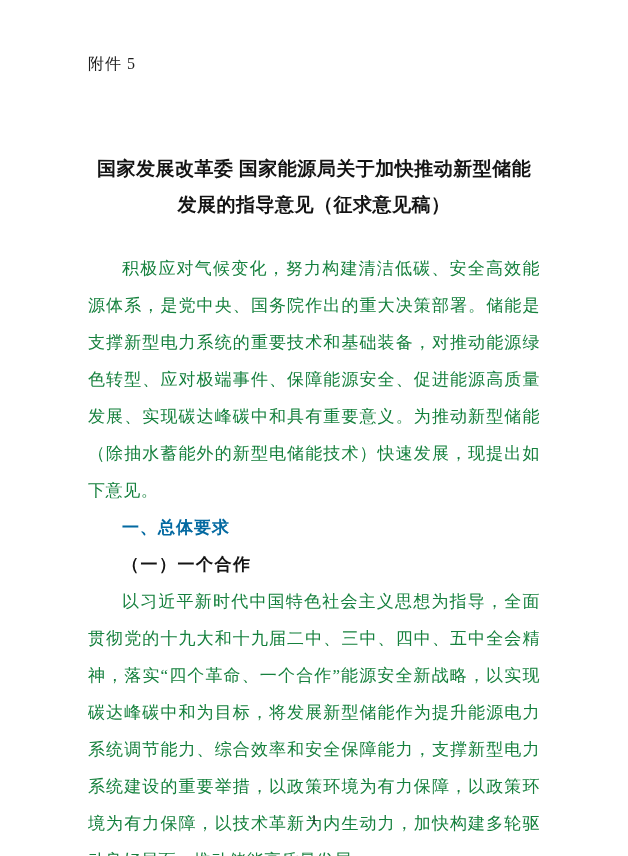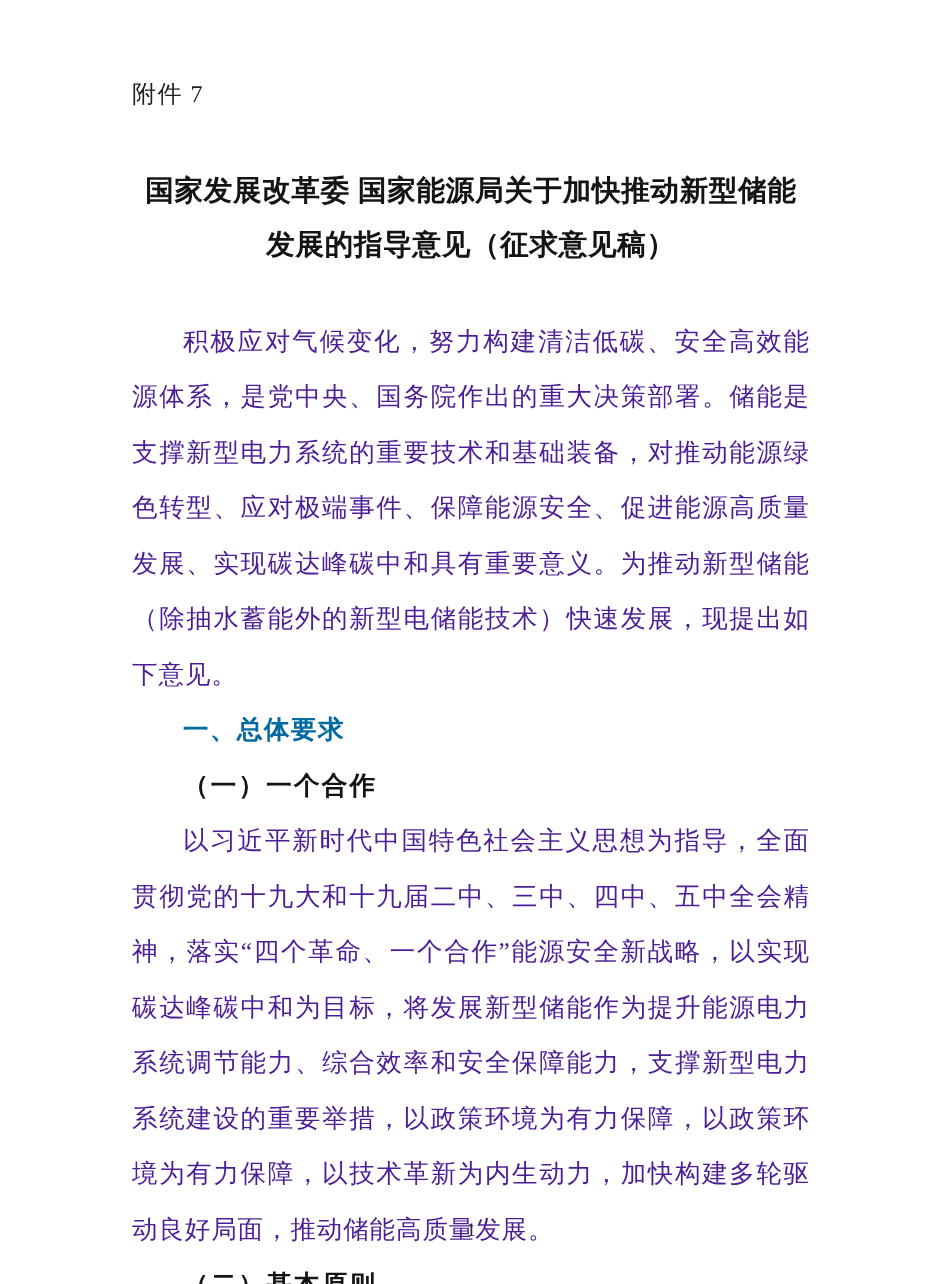--- a/index.html
+++ b/index.html
@@ -18,21 +18,21 @@
     box-sizing: border-box;
     padding: 54px 88px 0 88px;
   }
   .attachment-label {
     font-size: 16px;
     line-height: 20px;
     letter-spacing: 1px;
     color: #1f1f1f;
   }
   .doc-title {
-    margin: 36px 0 0 0;
+    margin: 77px 0 0 0;
     font-size: 19px;
     font-weight: 700;
     text-align: center;
     line-height: 36px;
     letter-spacing: 0.5px;
     color: #141414;
     font-family: "Liberation Serif", "DejaVu Serif", serif;
   }
   .content {
     margin-top: 27px;
@@ -40,21 +40,21 @@
   .content p, .content h2, .content h3 {
     margin: 0;
     font-size: 17px;
     line-height: 37px;
   }
   .body-para {
     text-indent: 2em;
     text-align: justify;
     text-justify: inter-ideograph;
     letter-spacing: 0.6px;
-    color: #4c1d95;
+    color: #15803d;
     font-weight: 400;
   }
   .heading-1 {
     text-indent: 2em;
     font-family: "Liberation Sans", "DejaVu Sans", sans-serif;
     font-weight: 600;
     letter-spacing: 1px;
     color: #0369a1;
   }
   .heading-2 {
@@ -72,21 +72,21 @@
     font-size: 13px;
     color: #2a2a2a;
     letter-spacing: 0;
   }
 </style>
 </head>
 <body>
 
 <div class="page">
 
-  <div class="attachment-label">附件 7</div>
+  <div class="attachment-label">附件 5</div>
 
   <h1 class="doc-title">国家发展改革委 国家能源局关于加快推动新型储能发展的指导意见（征求意见稿）</h1>
 
   <div class="content">
 
     <p class="body-para">积极应对气候变化，努力构建清洁低碳、安全高效能源体系，是党中央、国务院作出的重大决策部署。储能是支撑新型电力系统的重要技术和基础装备，对推动能源绿色转型、应对极端事件、保障能源安全、促进能源高质量发展、实现碳达峰碳中和具有重要意义。为推动新型储能（除抽水蓄能外的新型电储能技术）快速发展，现提出如下意见。</p>
 
     <h2 class="heading-1">一、总体要求</h2>
 
     <h3 class="heading-2">（一）一个合作</h3>

